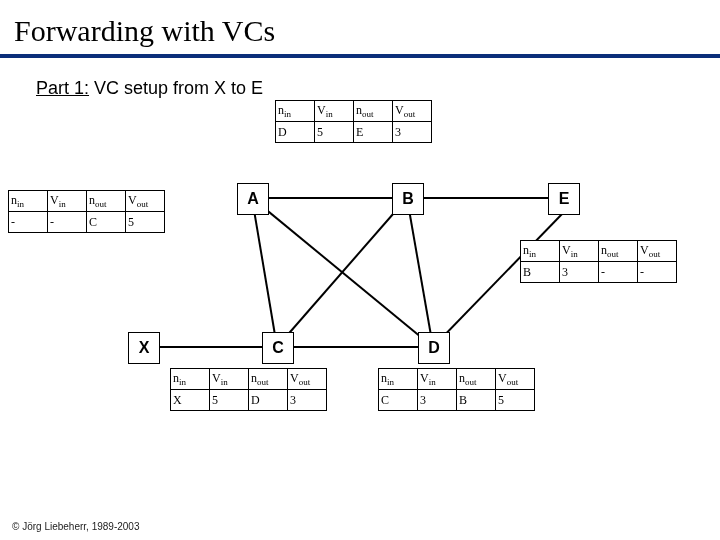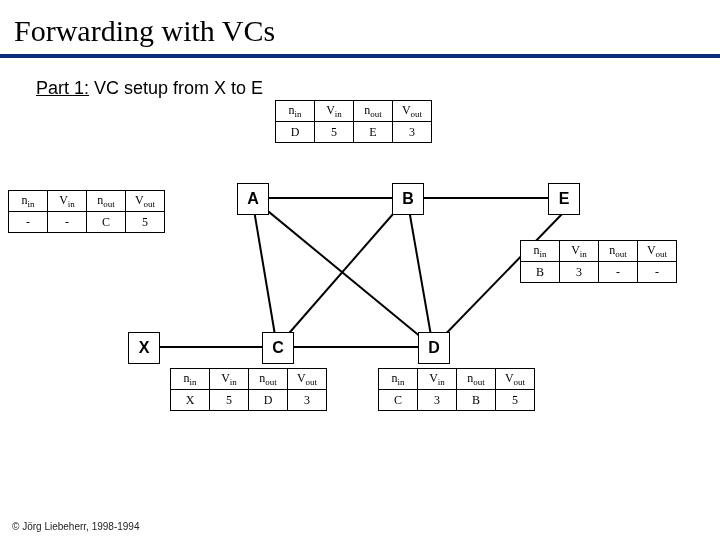--- a/index.html
+++ b/index.html
@@ -4,21 +4,21 @@
 <style>
   html,body{margin:0;padding:0;width:720px;height:540px;background:#fff;font-family:"Comic Sans MS","Comic Sans",cursive;}
   .title{font-size:30px;font-weight:normal;padding:14px 0 6px 14px;}
   .rule{height:4px;background:#0b2e7a;margin:0 0 18px 0;}
   .subtitle{font-family:Arial,Helvetica,sans-serif;font-size:18px;padding-left:36px;line-height:1.35;}
   .subtitle .u{text-decoration:underline;}
   .canvas{position:relative;height:340px;}
 
   
   table.vct{border-collapse:collapse;font-size:12px;}
-  table.vct th,table.vct td{border:1px solid #000;min-width:34px;height:20px;text-align:center;padding:0 2px;font-family:"Comic Sans MS",cursive;font-weight:normal;}
+  table.vct th,table.vct td{border:1px solid #000;min-width:34px;height:20px;text-align:left;padding:0 2px;font-family:"Comic Sans MS",cursive;font-weight:normal;}
   table.vct th{background:#fff;}
   table.vct th sub, table.vct td sub{font-size:9px;}
   .pos{position:absolute;}
   .t-A{left:8px;top:90px;width:155px;}
   .t-Atop{left:275px;top:0px;}
   .t-C{left:170px;top:268px;}
   .t-D{left:378px;top:268px;}
   .t-E{left:520px;top:140px;}
 
   
@@ -146,13 +146,13 @@
       <td>B</td>
       <td>3</td>
       <td>-</td>
       <td>-</td>
     </tr>
   </tbody>
     </table>
 
 </div>
 
-<div class="footer">© Jörg Liebeherr, 1998-1994</div>
+<div class="footer">© Jörg Liebeherr, 1989-2003</div>
 
 </body></html>

